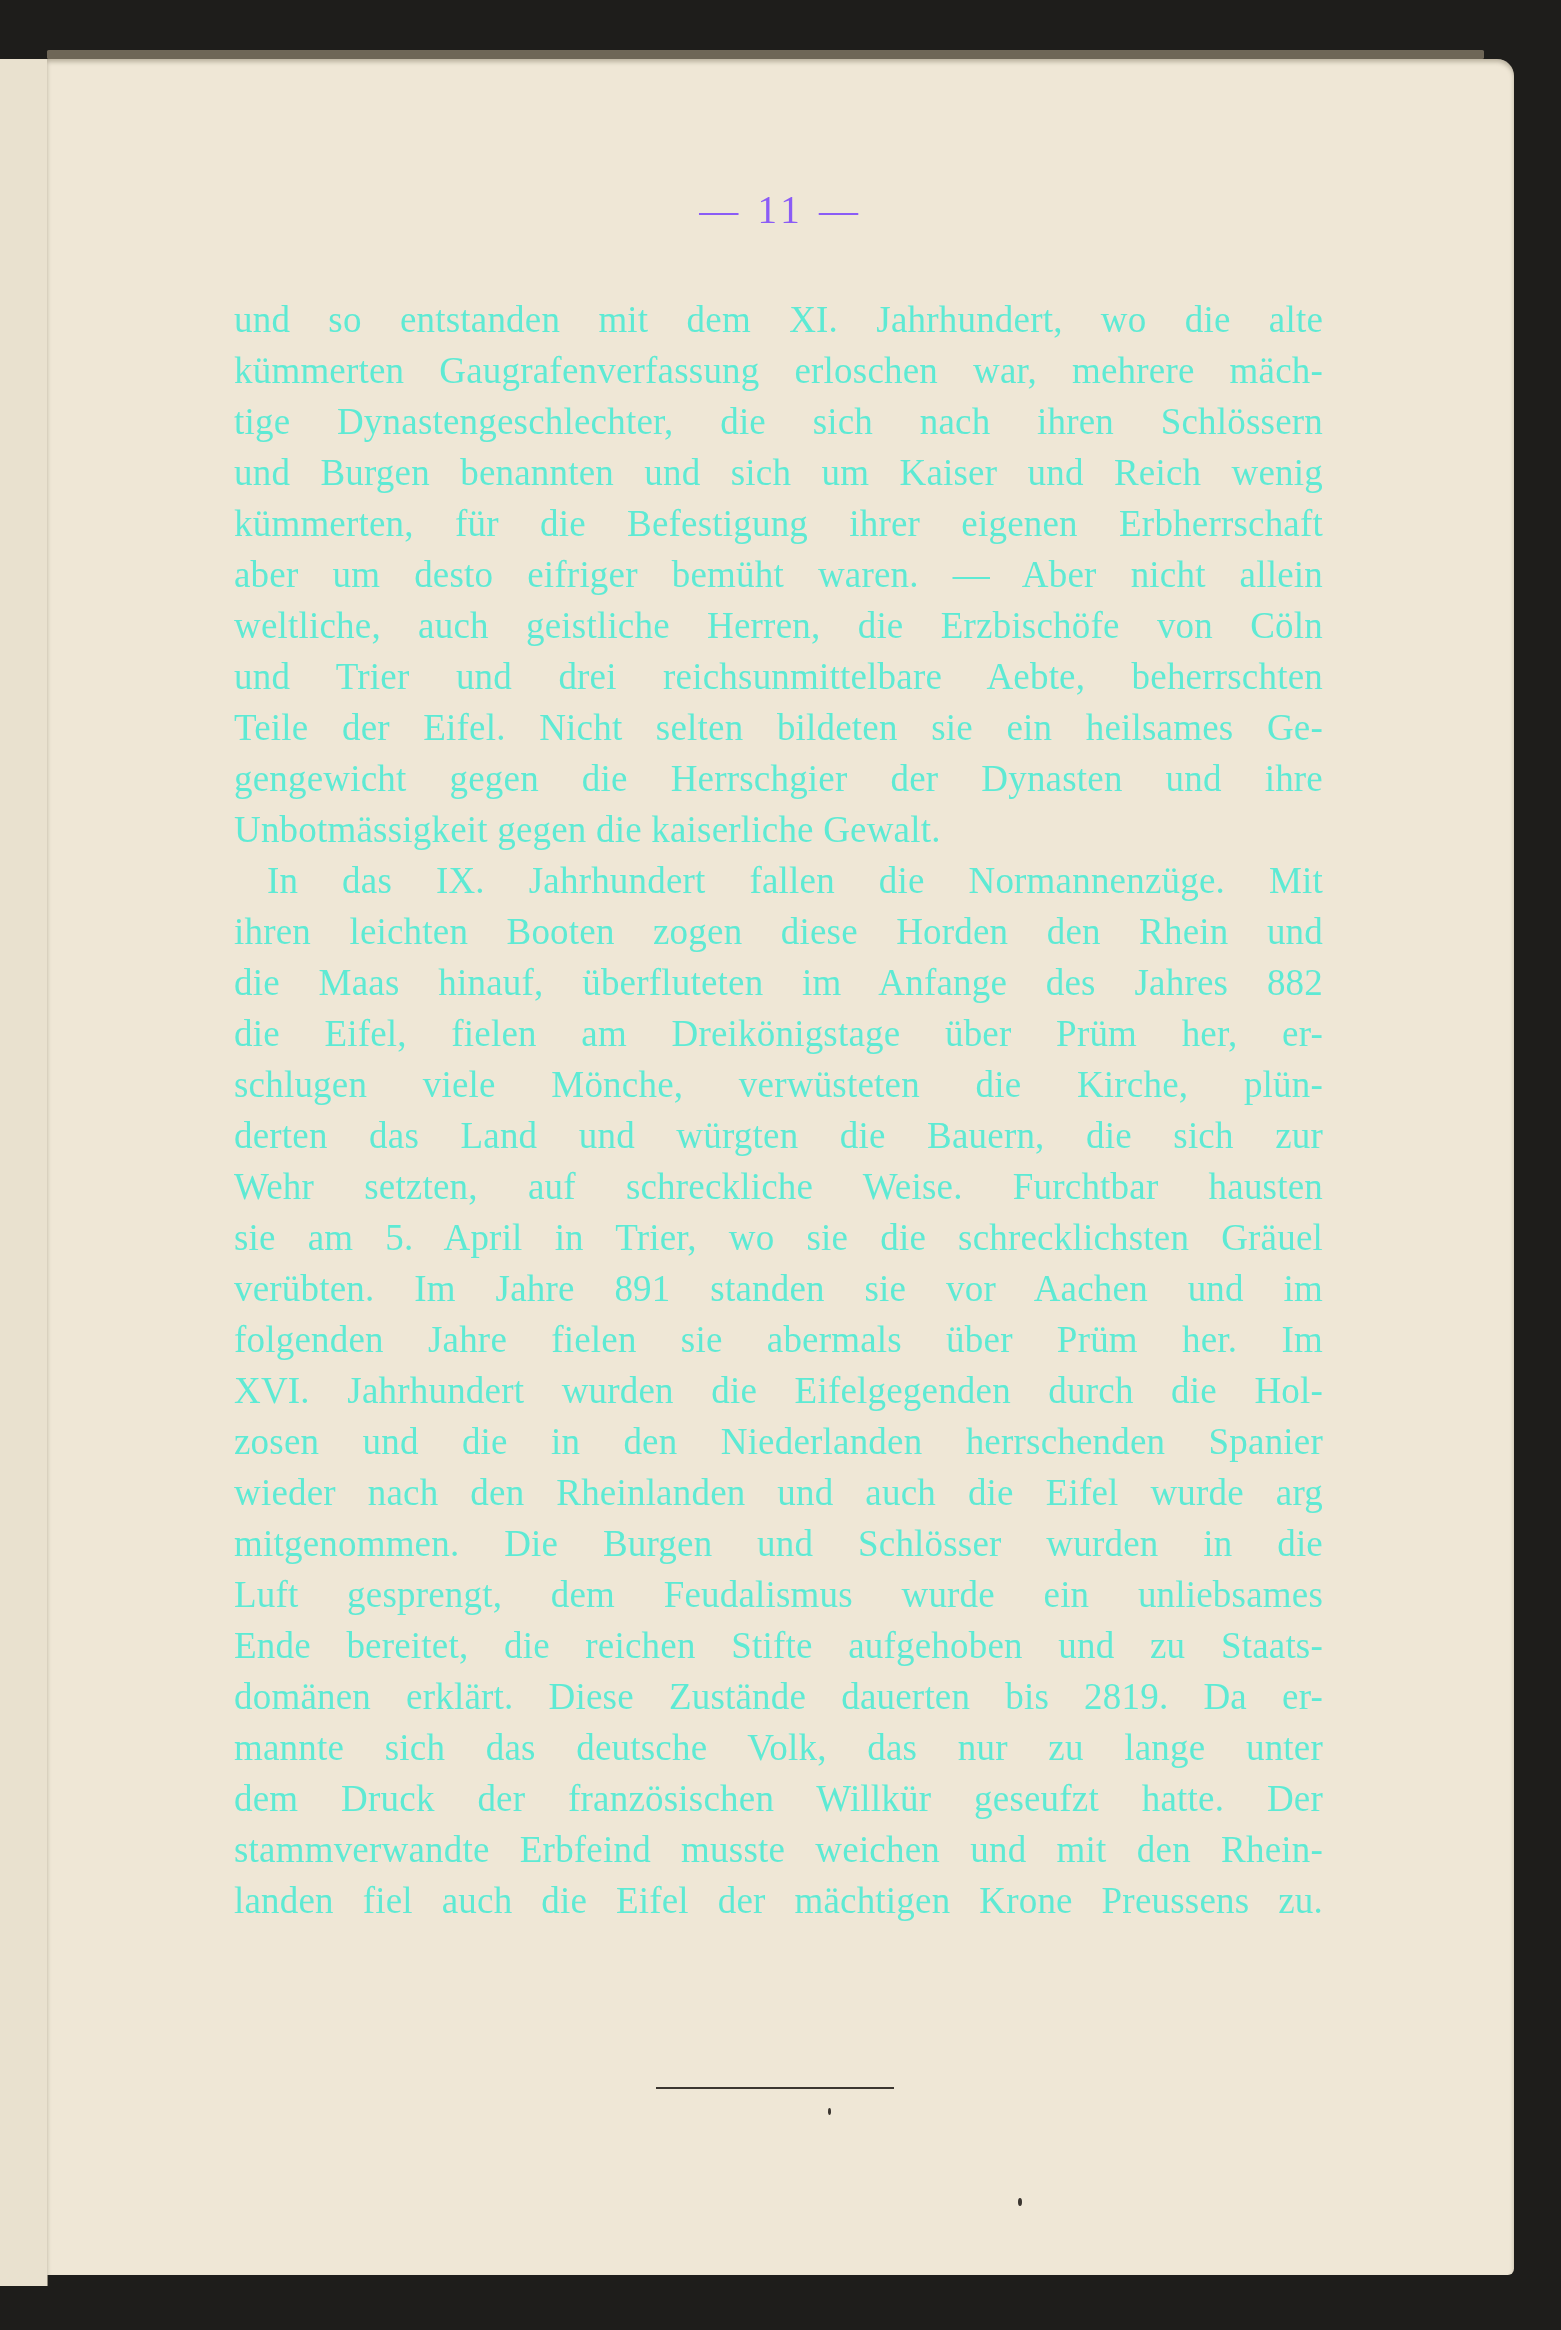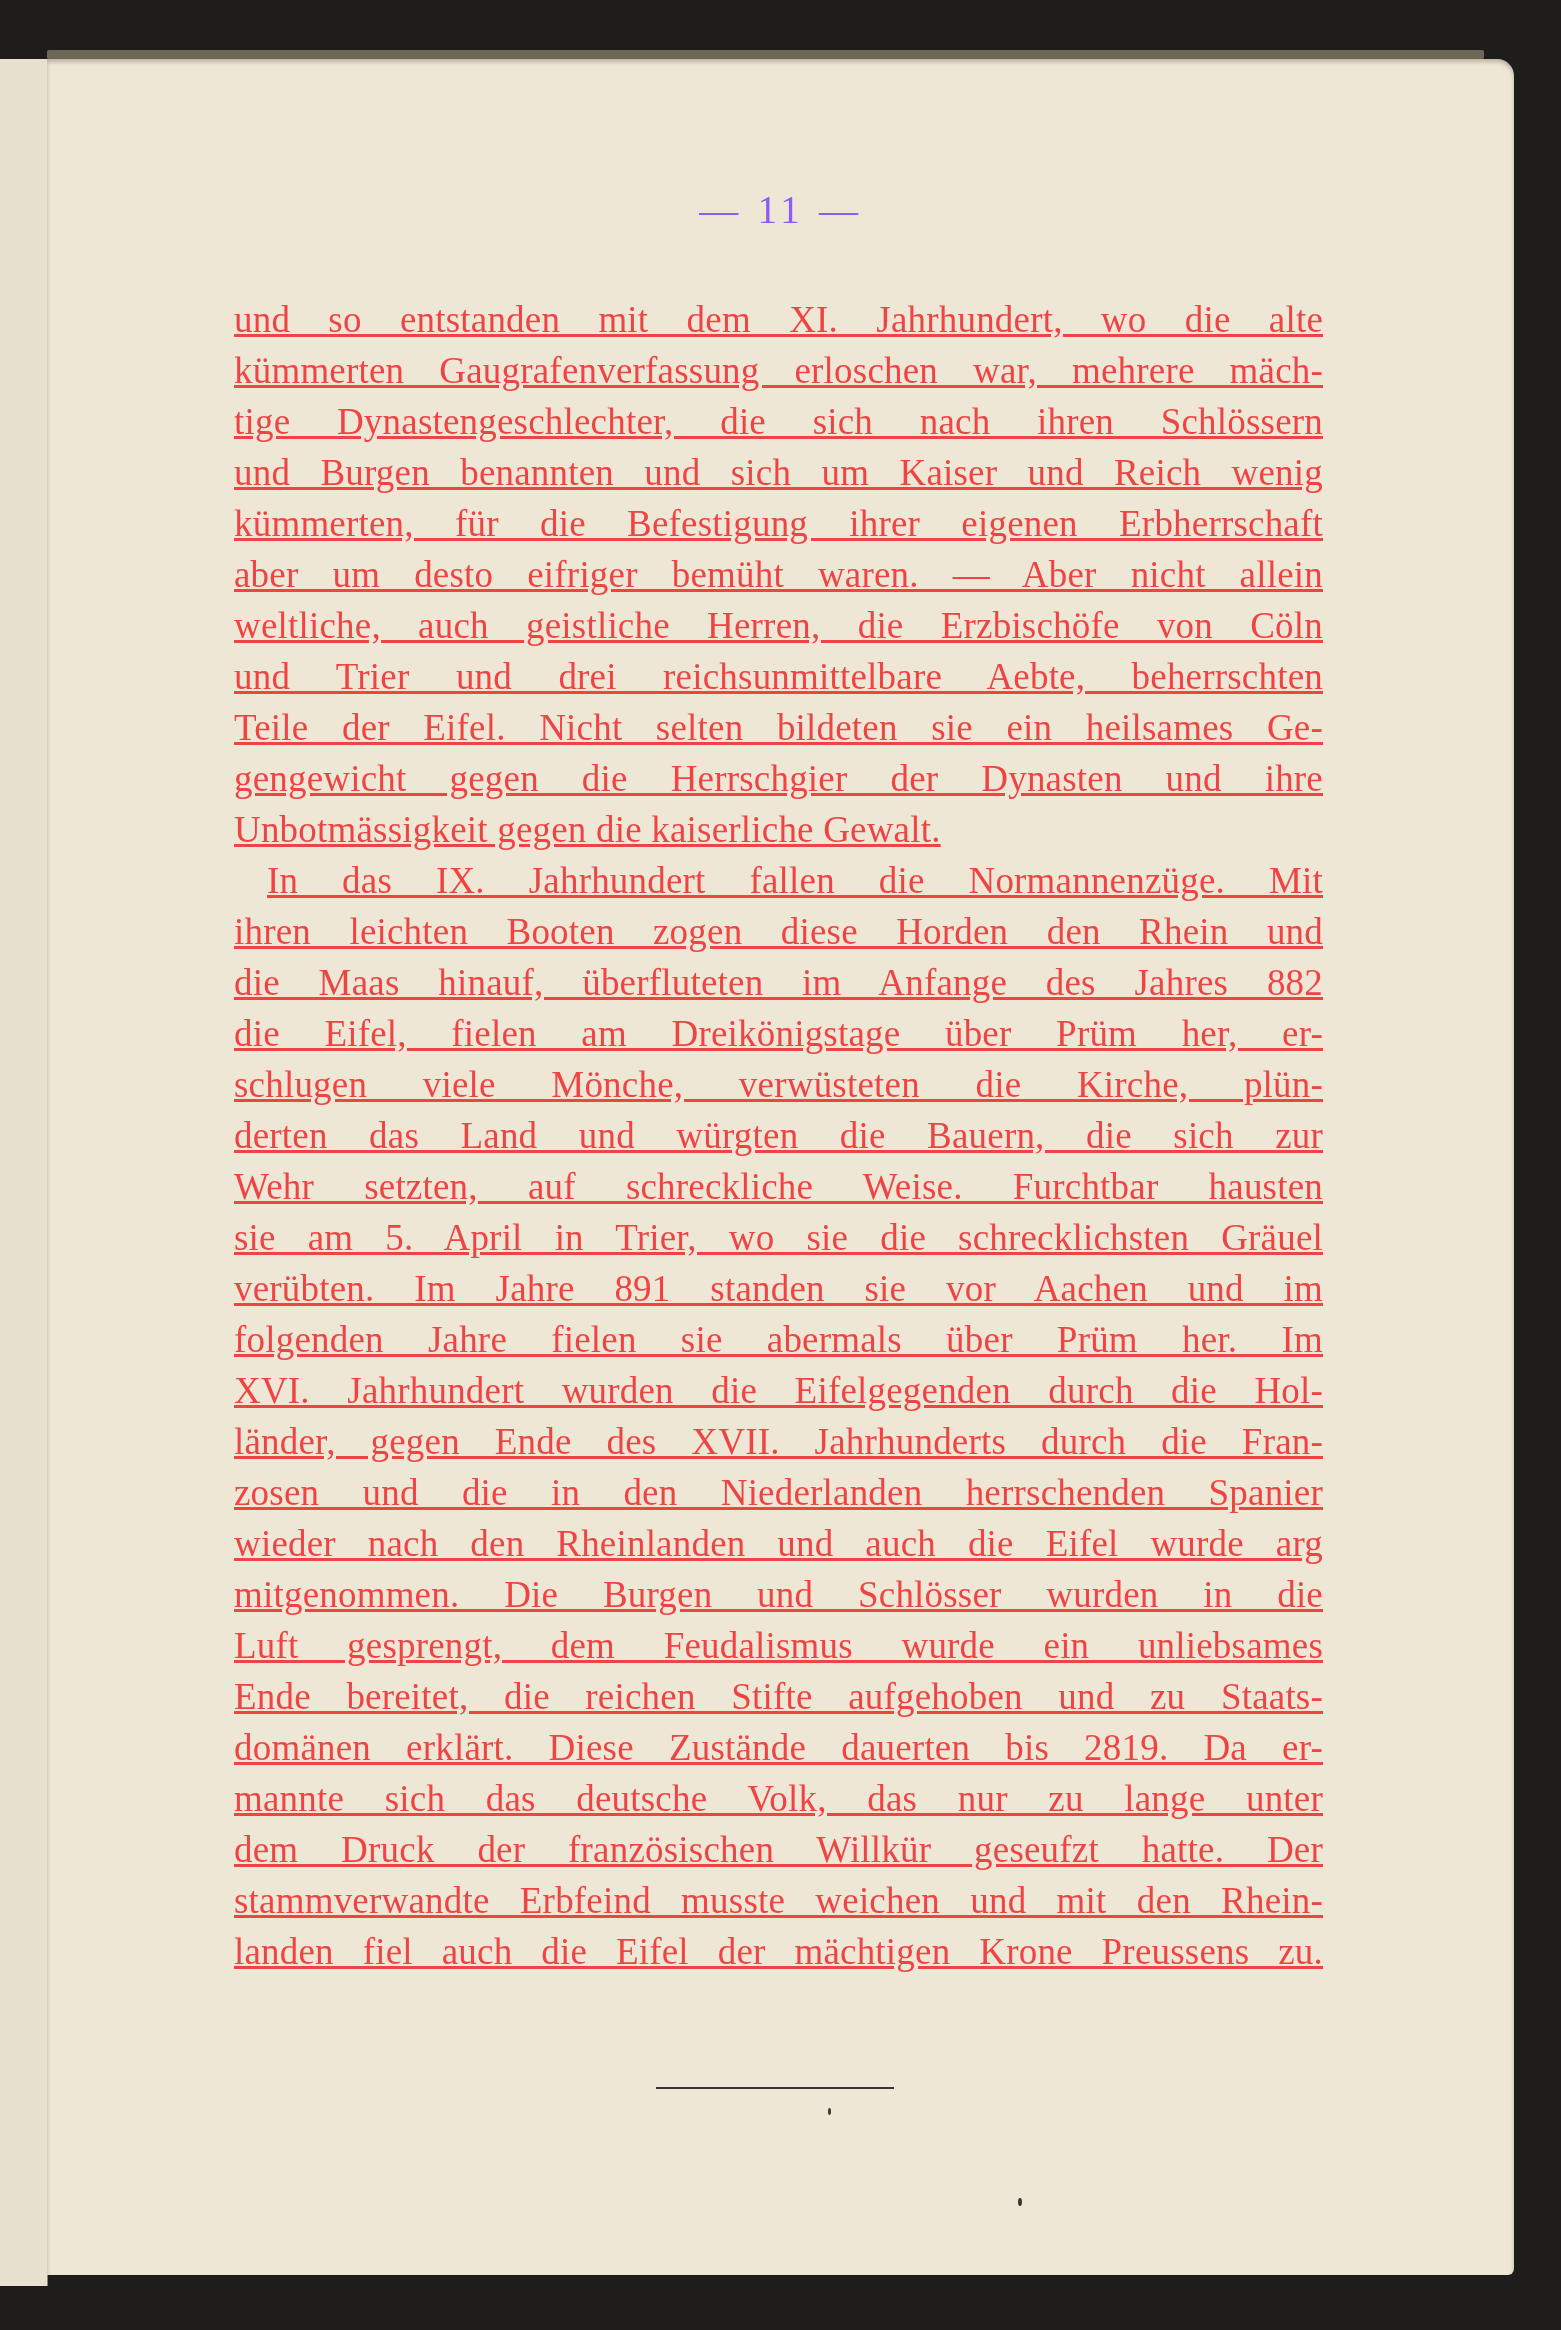--- a/index.html
+++ b/index.html
@@ -63,26 +63,25 @@
       position: absolute;
       left: 234px;
       top: 294px;
       width: 1089px;
     }
     .line {
       display: block;
       font-size: 37px;
       line-height: 51px;
       height: 51px;
-      color: #ef4444;
+      color: #5eead4;
       text-align: justify;
       text-align-last: justify;
       white-space: nowrap;
       letter-spacing: 0.2px;
-      text-decoration: underline;
     }
     .line.last {
       text-align: left;
       text-align-last: left;
     }
     .line.indent {
       padding-left: 33px;
     }
     .divider {
       position: absolute;
@@ -130,21 +129,20 @@
     <span class="line">ihren leichten Booten zogen diese Horden den Rhein und</span>
     <span class="line">die Maas hinauf, überfluteten im Anfange des Jahres 882</span>
     <span class="line">die Eifel, fielen am Dreikönigstage über Prüm her, er-</span>
     <span class="line">schlugen viele Mönche, verwüsteten die Kirche, plün-</span>
     <span class="line">derten das Land und würgten die Bauern, die sich zur</span>
     <span class="line">Wehr setzten, auf schreckliche Weise. Furchtbar hausten</span>
     <span class="line">sie am 5. April in Trier, wo sie die schrecklichsten Gräuel</span>
     <span class="line">verübten. Im Jahre 891 standen sie vor Aachen und im</span>
     <span class="line">folgenden Jahre fielen sie abermals über Prüm her. Im</span>
     <span class="line">XVI. Jahrhundert wurden die Eifelgegenden durch die Hol-</span>
-    <span class="line">länder, gegen Ende des XVII. Jahrhunderts durch die Fran-</span>
     <span class="line">zosen und die in den Niederlanden herrschenden Spanier</span>
     <span class="line">wieder nach den Rheinlanden und auch die Eifel wurde arg</span>
     <span class="line">mitgenommen. Die Burgen und Schlösser wurden in die</span>
     <span class="line">Luft gesprengt, dem Feudalismus wurde ein unliebsames</span>
     <span class="line">Ende bereitet, die reichen Stifte aufgehoben und zu Staats-</span>
     <span class="line">domänen erklärt. Diese Zustände dauerten bis 2819. Da er-</span>
     <span class="line">mannte sich das deutsche Volk, das nur zu lange unter</span>
     <span class="line">dem Druck der französischen Willkür geseufzt hatte. Der</span>
     <span class="line">stammverwandte Erbfeind musste weichen und mit den Rhein-</span>
     <span class="line">landen fiel auch die Eifel der mächtigen Krone Preussens zu.</span>

